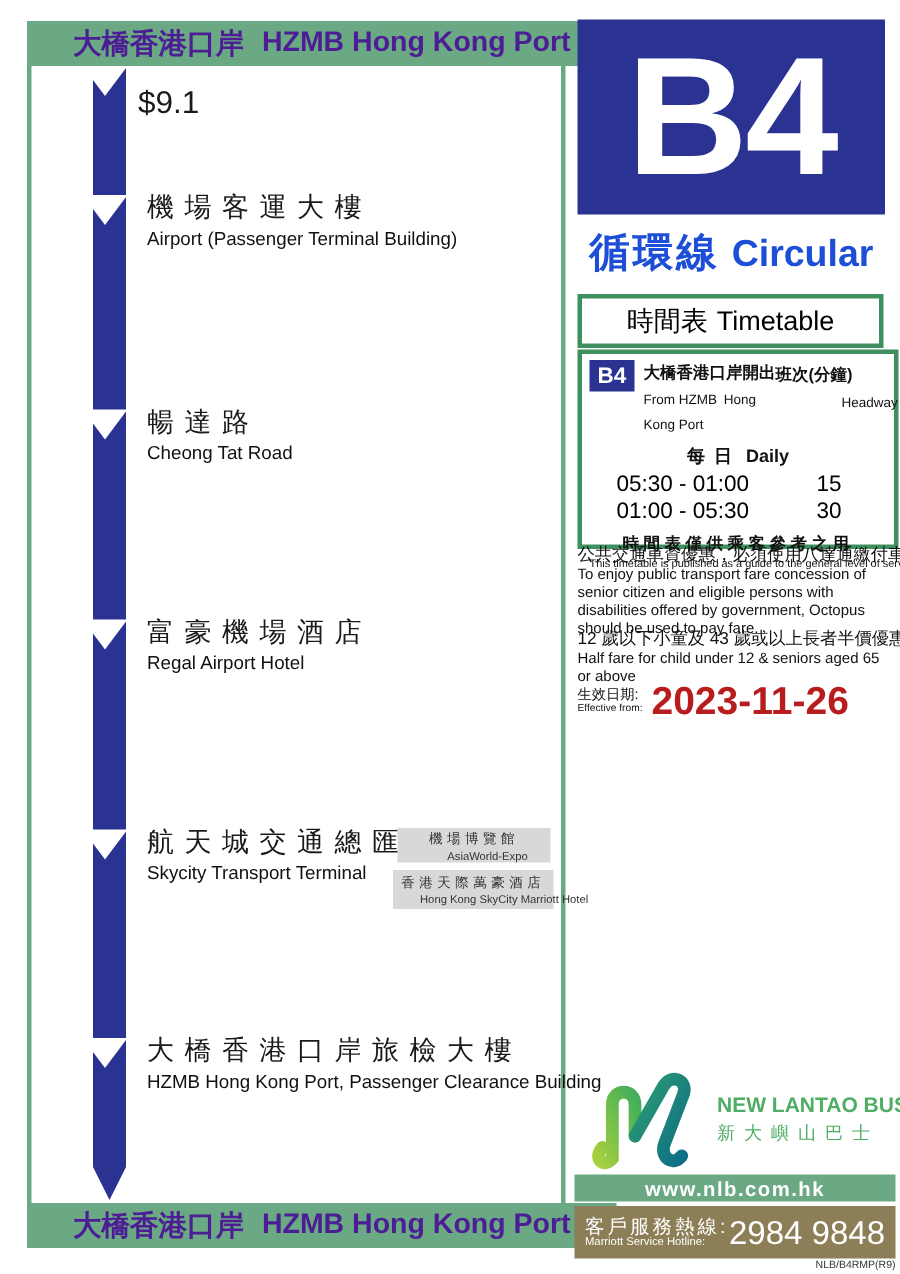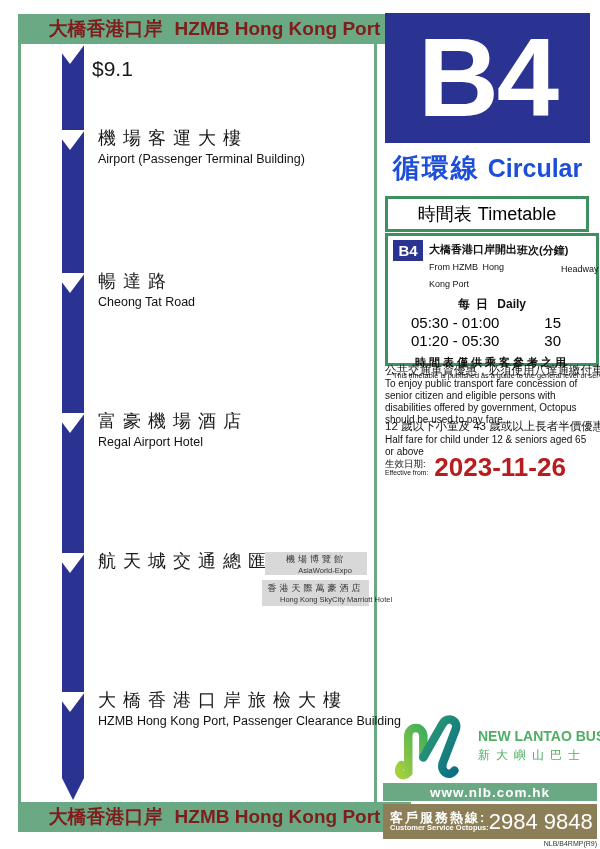--- a/index.html
+++ b/index.html
@@ -5,21 +5,21 @@
   html,body{margin:0;padding:0;background:#ffffff;}
   .page{
     position:relative;width:600px;height:849px;background:#fff;overflow:hidden;
     font-family:"Liberation Sans","DejaVu Sans",sans-serif;color:#111;
   }
   
   .banner{
     position:absolute;left:18px;width:393px;height:30px;
     background:var(--banner-green,#6aa983);
     display:flex;align-items:center;justify-content:center;gap:12px;
-    color:#7f1d1d;font-weight:bold;font-size:19px;white-space:nowrap;
+    color:#4c1d95;font-weight:bold;font-size:19px;white-space:nowrap;
   }
   .banner-top{top:14px;}
   .banner-bottom{top:802px;}
   .frame-line{position:absolute;top:44px;width:3px;height:758px;background:var(--banner-green,#6aa983);}
   .frame-left{left:18px;}
   .frame-right{left:374px;}
   .route-line{
     position:absolute;left:62px;top:44px;width:22px;height:756px;
     background:var(--navy,#2a3292);
     clip-path:polygon(0 0,100% 0,100% calc(100% - 22px),50% 100%,0 calc(100% - 22px));
@@ -97,21 +97,21 @@
     position:absolute;left:383px;top:783px;width:214px;height:18px;
     background:var(--banner-green,#6aa983);color:#fff;font-weight:bold;font-size:13.5px;
     display:flex;align-items:center;justify-content:center;letter-spacing:1px;
   }
   .hotline-bar{
     position:absolute;left:383px;top:804px;width:214px;height:35px;
     background:var(--footer-olive,#8c7e56);color:#fff;
     display:flex;align-items:center;justify-content:space-between;
     padding:0 7px;box-sizing:border-box;
   }
-  .hotline-labels{line-height:1.05;font-weight:bold;}
+  .hotline-labels{line-height:1.05;}
   .hotline-zh{font-size:13px;letter-spacing:2px;white-space:nowrap;display:block;}
   .hotline-en{font-size:7.5px;white-space:nowrap;display:block;}
   .hotline-number{font-size:22px;font-weight:500;white-space:nowrap;}
   .ref-code{position:absolute;right:3px;top:840px;font-size:7px;color:#333;}
 </style>
 </head>
 <body>
 
 <div class="page">
 
@@ -141,20 +141,21 @@
   <div class="stop" style="top:269px">
     <span class="stop-zh">暢達路</span>
     <span class="stop-en">Cheong Tat Road</span>
   </div>
   <div class="stop" style="top:409px">
     <span class="stop-zh">富豪機場酒店</span>
     <span class="stop-en">Regal Airport Hotel</span>
   </div>
   <div class="stop" style="top:549px">
     <span class="stop-zh">航天城交通總匯</span>
+    <span class="stop-en">Skycity Transport Terminal</span>
   </div>
   <div class="stop" style="top:688px">
     <span class="stop-zh">大橋香港口岸旅檢大樓</span>
     <span class="stop-en">HZMB Hong Kong Port, Passenger Clearance Building</span>
   </div>
 
   <div class="landmark" style="left:265px;top:552px;width:102px;height:23px">
     <span class="landmark-zh">機場博覽館</span>
     <span class="landmark-en">AsiaWorld-Expo</span>
   </div>
@@ -194,21 +195,21 @@
     </div>
     <div class="tt-daily">
       <span class="tt-daily-zh">每日</span>
       <span>Daily</span>
     </div>
     <div class="tt-row">
       <span>05:30 - 01:00</span>
       <span>15</span>
     </div>
     <div class="tt-row">
-      <span>01:20 - 05:30</span>
+      <span>01:00 - 05:30</span>
       <span>30</span>
     </div>
     <div class="tt-disclaimer-zh">時間表僅供乘客參考之用</div>
     <div class="tt-disclaimer-en">This timetable is published as a guide to the general level of service</div>
   </div>
 
   <div class="note" style="top:363px">
     <div class="note-zh">公共交通車資優惠，必須使用八達通繳付車資。</div>
     <div class="note-en">To enjoy public transport fare concession of senior citizen and eligible persons with disabilities offered by government, Octopus should be used to pay fare.</div>
   </div>
@@ -245,20 +246,20 @@
     </div>
   </div>
 
   <div class="www-bar">
     <span>www.nlb.com.hk</span>
   </div>
 
   <div class="hotline-bar">
     <span class="hotline-labels">
       <span class="hotline-zh">客戶服務熱線:</span>
-      <span class="hotline-en">Customer Service Octopus:</span>
+      <span class="hotline-en">Marriott Service Hotline:</span>
     </span>
     <span class="hotline-number">2984 9848</span>
   </div>
 
   <div class="ref-code">NLB/B4RMP(R9)</div>
 
 </div>
 
 </body></html>

